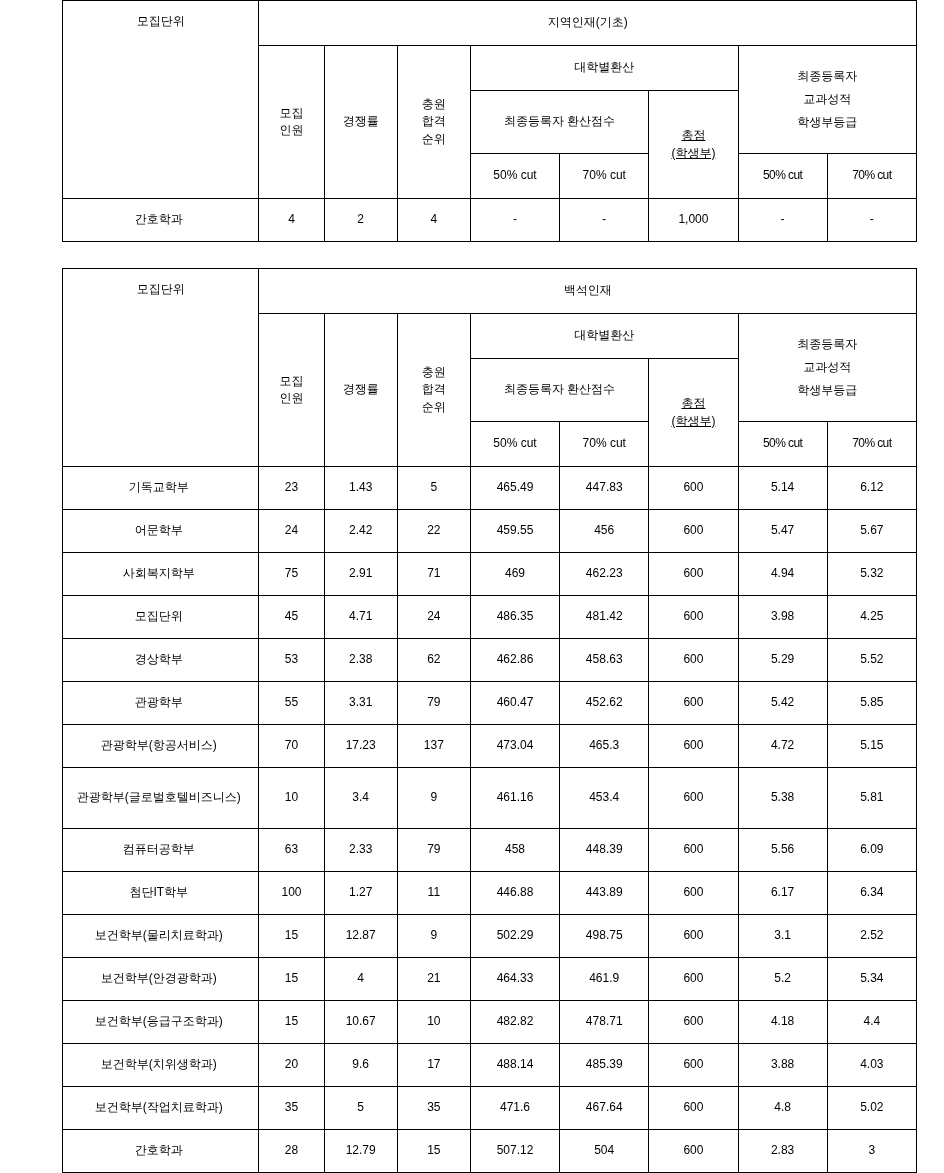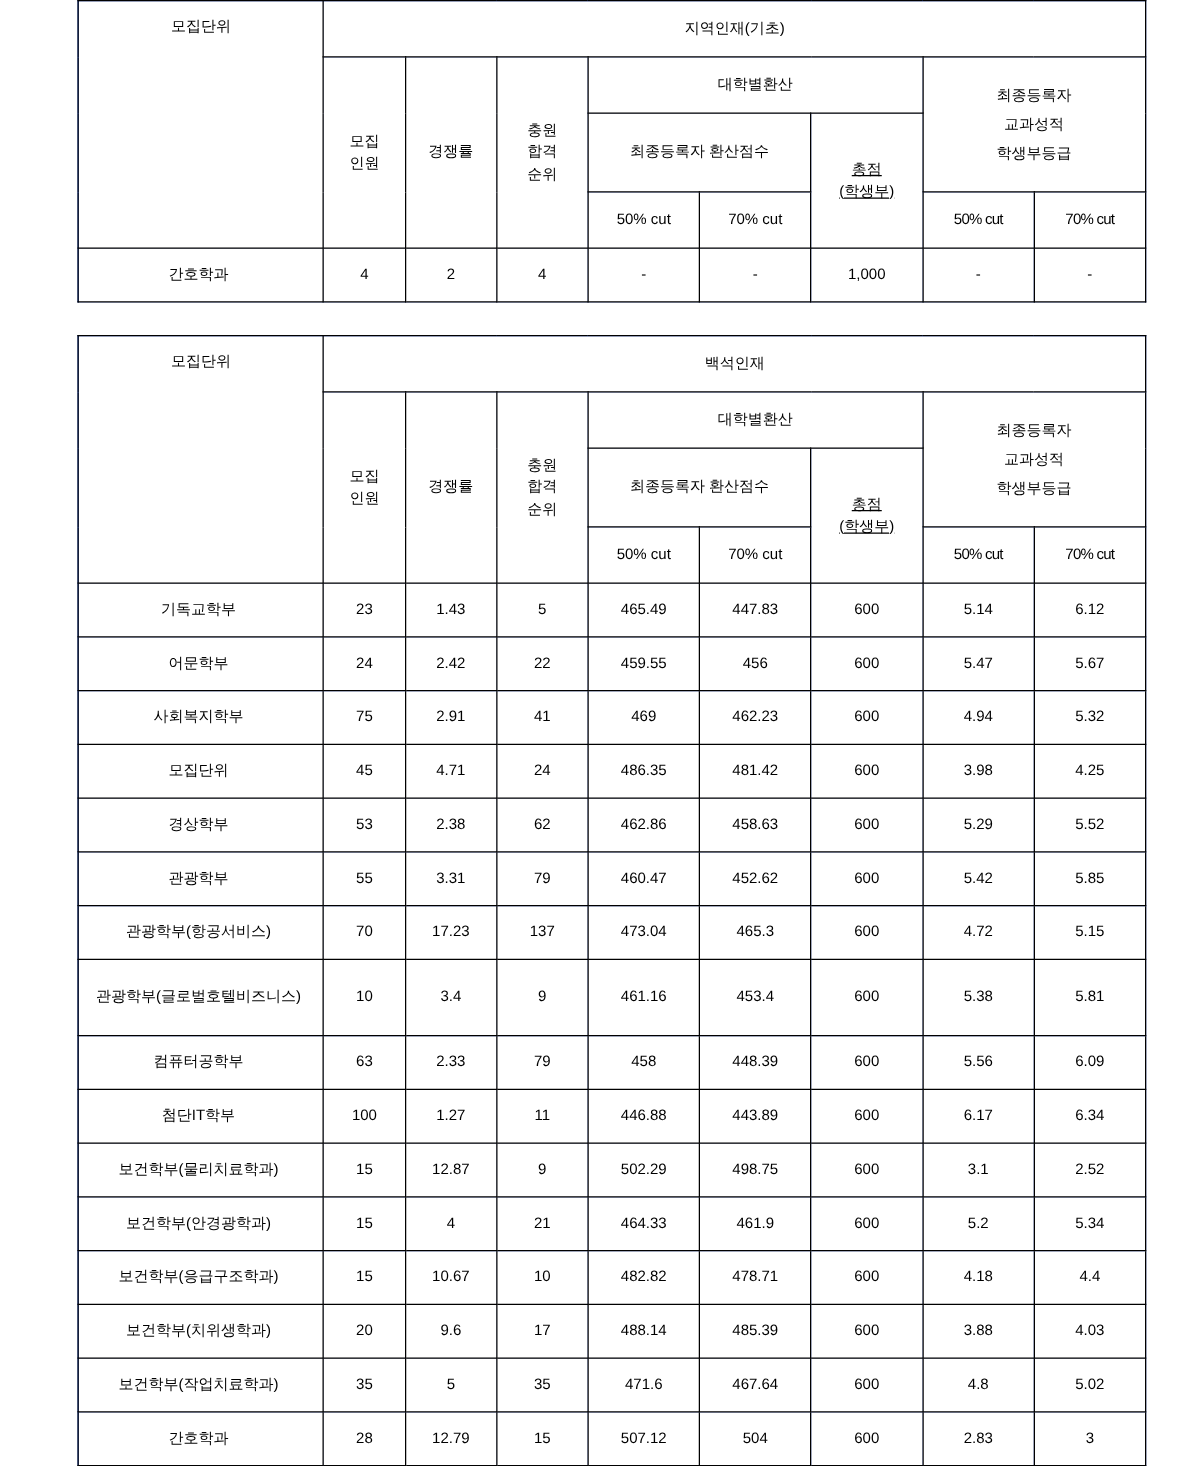--- a/index.html
+++ b/index.html
@@ -18,21 +18,21 @@
   .page {
     position: relative;
     width: 944px;
     box-sizing: border-box;
     padding: 0 0 0 62px;
   }
   table.grid {
     border-collapse: collapse;
     table-layout: fixed;
     width: 855px;
-    background: #1d4ed8;
+    background: #15803d;
   }
   table.grid td,
   table.grid th {
     border: 1px solid #000000;
     font-weight: normal;
     text-align: center;
     vertical-align: middle;
     font-size: 12px;
     line-height: 1.45;
     padding: 2px 1px;
@@ -66,20 +66,21 @@
     font-size: 12.5px;
   }
   .h-stack .ln { display: block; }
   .h-group {
     height: 40px;
     font-size: 12.5px;
   }
   .h-score {
     height: 58px;
     font-size: 12.5px;
+    font-family: Liberation Serif, serif;
   }
   .h-total {
     height: 98px;
     font-size: 12.5px;
     vertical-align: middle;
     text-decoration: underline;
   }
   .h-total .ln { display: block; }
   .h-grade {
     height: 98px;
@@ -245,21 +246,21 @@
             <td class="row-cell ">459.55</td>
             <td class="row-cell ">456</td>
             <td class="row-cell ">600</td>
             <td class="row-cell ">5.47</td>
             <td class="row-cell ">5.67</td>
           </tr>
           <tr>
             <td class="row-cell unit">사회복지학부</td>
             <td class="row-cell ">75</td>
             <td class="row-cell ">2.91</td>
-            <td class="row-cell ">41</td>
+            <td class="row-cell ">71</td>
             <td class="row-cell ">469</td>
             <td class="row-cell ">462.23</td>
             <td class="row-cell ">600</td>
             <td class="row-cell ">4.94</td>
             <td class="row-cell ">5.32</td>
           </tr>
           <tr>
             <td class="row-cell unit">모집단위</td>
             <td class="row-cell ">45</td>
             <td class="row-cell ">4.71</td>

